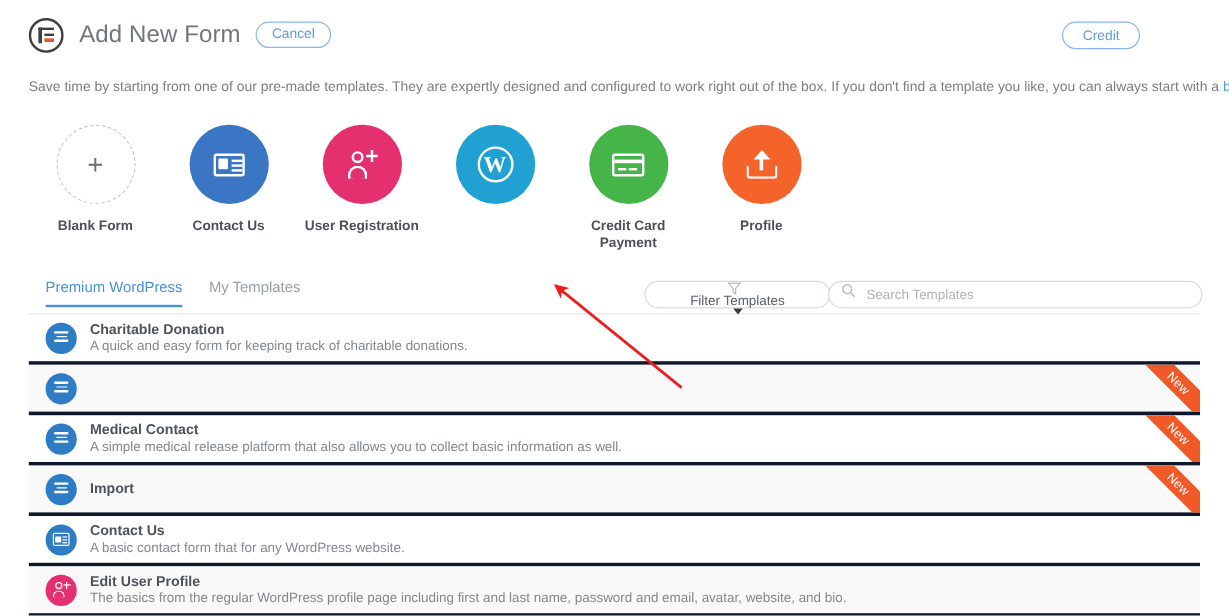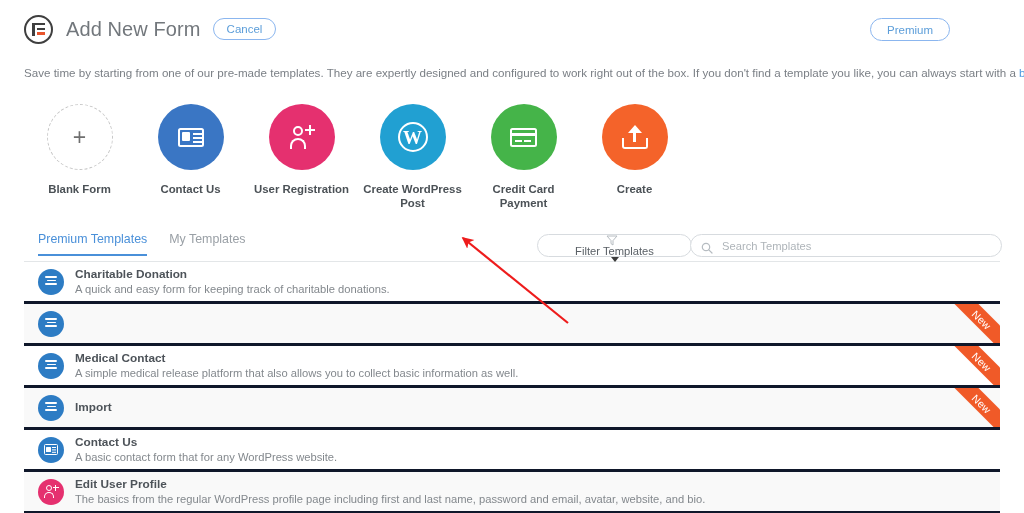--- a/index.html
+++ b/index.html
@@ -109,21 +109,21 @@
     display: flex; align-items: center; padding: 0 10px; cursor: pointer; flex-direction: column;
   }
   .funnel { width: 11px; height: 10px; position: relative; flex: none; margin-right: 7px; }
   .funnel svg { display:block; }
   .filter-label { font-size: 11.2px; color: #5a6066; flex: 1; white-space: nowrap; }
   .caret { width: 0; height: 0; border-left: 4px solid transparent; border-right: 4px solid transparent; border-top: 5px solid #3c3c3c; }
 
   .search-wrap {
     position: absolute; left: 690px; top: 234px; width: 312px; height: 23px;
     border: 1px solid #d7dbdf; border-radius: 12px; background: #fff;
-    display: flex; align-items: center; padding: 0 10px;
+    display: flex; padding: 0 10px;
   }
   .mag { width: 12px; height: 12px; flex: none; margin-right: 7px; }
   .search-input {
     border: none; outline: none; background: transparent; width: 100%;
     font-size: 11.2px; color: #5a6066; font-family: "Liberation Sans", sans-serif;
   }
   .search-input::placeholder { color: #aeb4b9; }
 
   
   .list { position: absolute; left: 24px; top: 262px; width: 976px; }
@@ -176,21 +176,21 @@
     <div class="logo">
       <div class="logo-mark">
         <span class="logo-bar lb1"></span>
         <span class="logo-bar lb2"></span>
         <span class="logo-bar lb3"></span>
         <span class="logo-bar lb4"></span>
       </div>
     </div>
     <div class="page-title">Add New Form</div>
     <div class="pill-btn cancel-btn">Cancel</div>
-    <div class="pill-btn upgrade-btn">Premium</div>
+    <div class="pill-btn upgrade-btn">Credit</div>
   </div>
 
   <div class="intro">
     <span>Save time by starting from one of our pre-made templates. They are expertly designed and configured to work right out of the box. If you don't find a template you like, you can always start with a </span><a href="#">blank form</a>
   </div>
 
   <div class="quick-row">
 
     <div class="quick-item">
       <div class="q-circle dashed">
@@ -214,46 +214,45 @@
             <i class="pp"></i>
           </span>
       </div>
       <div class="q-label">User Registration</div>
     </div>
 
     <div class="quick-item">
       <div class="q-circle" style="background:#21a0d2">
           <span class="ic-wp">W</span>
         </div>
-      <div class="q-label">Create WordPress Post</div>
     </div>
 
     <div class="quick-item">
       <div class="q-circle" style="background:#45b449">
           <span class="ic-cc"></span>
         </div>
       <div class="q-label">Credit Card Payment</div>
     </div>
 
     <div class="quick-item">
       <div class="q-circle" style="background:#f4632a">
         <span class="ic-up">
             <i class="arw"></i>
             <i class="stem"></i>
             <i class="tray"></i>
           </span>
       </div>
-      <div class="q-label">Create</div>
+      <div class="q-label">Profile</div>
     </div>
 
   </div>
 
   <div class="tabs-bar">
     <div class="tabs">
-      <div class="tab active">Premium Templates</div>
+      <div class="tab active">Premium WordPress</div>
       <div class="tab">My Templates</div>
     </div>
   </div>
   <div class="tabs-underline"></div>
 
   <div class="filter-select">
     <span class="funnel">
       <svg viewBox="0 0 12 11" width="12" height="11">
           <path d="M1 1h10L7 5.6V10L5 8.6V5.6z" fill="none" stroke="#b6bcc1" stroke-width="1"></path>
         </svg>

